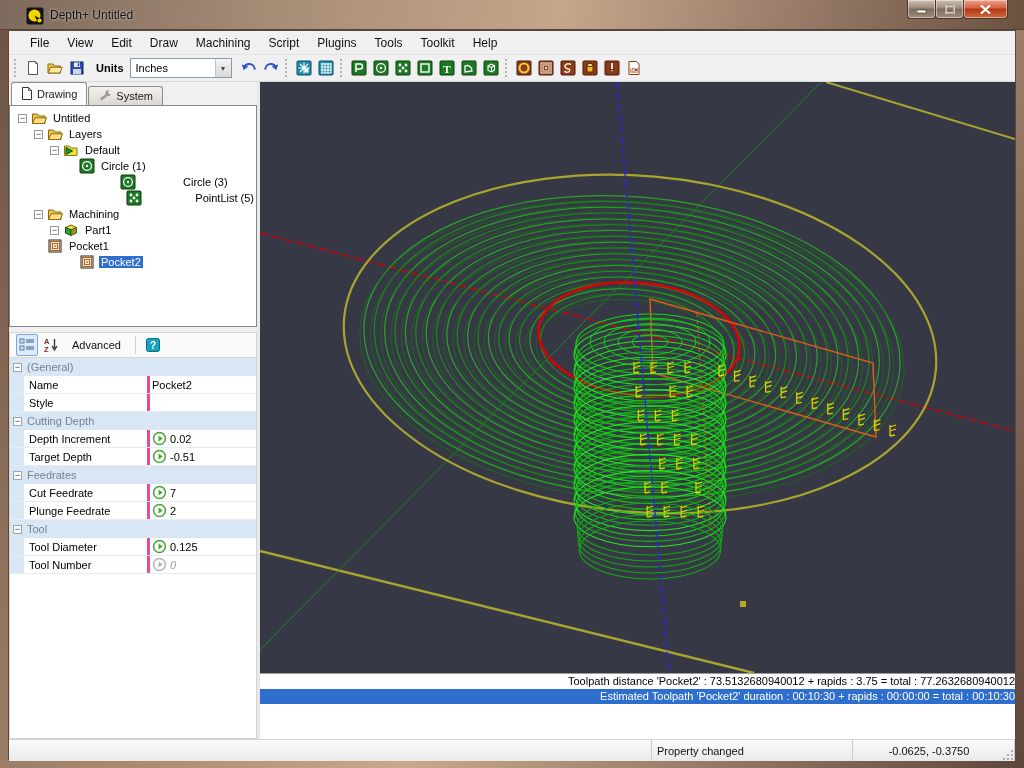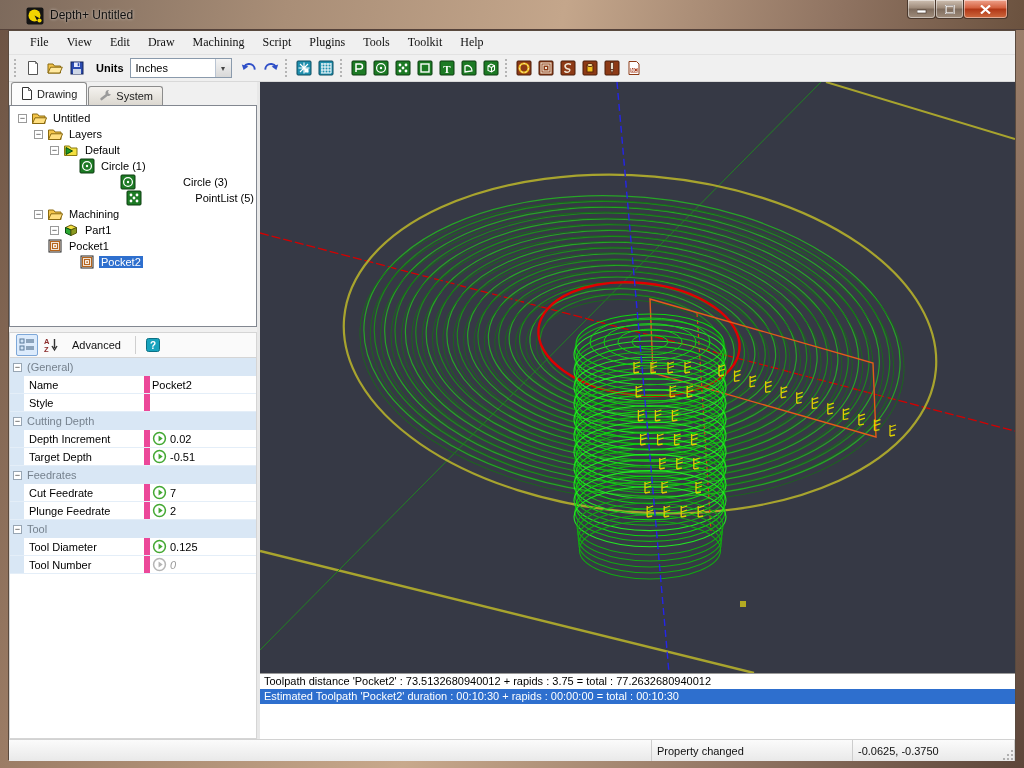--- a/index.html
+++ b/index.html
@@ -14,21 +14,21 @@
   .title-text { font-size:12px; color:#101010; text-shadow:0 0 3px rgba(255,255,255,.7); }
   .win-buttons { position:absolute; right:16px; top:0; display:flex; }
   .wbtn { height:19px; border:1px solid #4a382c; border-top:none; display:flex; align-items:center; justify-content:center; border-radius:0 0 4px 4px; margin-left:-1px;
     background:linear-gradient(180deg,#cfc0b2,#9d8a79 45%,#7e6b5c 50%,#a08d7c); box-shadow:inset 0 0 0 1px rgba(255,255,255,.45); }
   .wbtn.min,.wbtn.max { width:29px; }
   .wbtn.close { width:45px; background:linear-gradient(180deg,#efa28c,#d35f3d 45%,#b03616 50%,#cf6a3e); }
   .wbtn svg { display:block; }
   
   .win-body { position:absolute; left:8px; top:30px; width:1008px; height:730px; background:#f0f0f0; border:1px solid #5a4a3e; }
   .menubar { height:24px; background:#f0f0f0; display:flex; align-items:center; font-size:12px; color:#111; border-bottom:1px solid #e2e2e2; padding-left:12px; }
-  .menu-item { padding:15px 9px; cursor:default;font-family:Liberation Serif, serif; }
+  .menu-item { padding:15px 9px; cursor:default; }
   .toolbar { height:27px; background:#f0f0f0; display:flex; align-items:center; border-bottom:1px solid #d9d9d9; padding-left:2px; }
   .tgrip { width:5px; height:18px; margin:0 3px; border-left:2px dotted #b5b5b5; }
   .tbtn { width:22px; height:22px; display:flex; align-items:center; justify-content:center; border:1px solid transparent; border-radius:2px; }
   .units-label { font-size:11px; font-weight:bold; margin:0 6px 0 8px; }
   .combo { width:102px; height:20px; background:#fff; border:1px solid #8a9aac; display:flex; align-items:center; font-size:11px; }
   .combo-text { flex:1; padding-left:5px; }
   .combo-arrow { width:16px; height:18px; display:flex; align-items:center; justify-content:center; font-size:8px; color:#444; background:linear-gradient(180deg,#f4f4f4,#d8d8d8); border-left:1px solid #b9c4d2; }
   
   .main { display:flex; height:657px; }
   .left { width:250px; display:flex; flex-direction:column; background:#f0f0f0; }
@@ -52,35 +52,35 @@
   .pbtn { width:22px; height:22px; display:flex; align-items:center; justify-content:center; border:1px solid transparent; border-radius:2px; }
   .pbtn.active { border-color:#7da7d8; background:#dcebfc; }
   .pbtn-text { font-size:11px; color:#111; padding:3px 8px; }
   .psep { width:1px; height:18px; background:#cfcfcf; margin:0 4px; }
   
   .prop-grid { flex:1; background:#fff; border:1px solid #d5d5d5; border-top:none; overflow:hidden; }
   .pcat { height:18px; background:#d9e7f5; display:flex; align-items:center; font-size:11px; color:#76828e; }
   .pcat .pexp { width:9px; height:9px; border:1px solid #98a6b4; background:#fff; color:#333; font-size:9px; line-height:7px; text-align:center; margin:0 5px 0 3px; }
   .prow { height:18px; display:flex; align-items:center; font-size:11px; border-bottom:1px solid #e4eef8; }
   .pmargin { width:14px; align-self:stretch; background:#d9e7f5; flex:none; }
-  .pname { width:126px; padding-left:5px; color:#000; align-self:stretch; display:flex; align-items:center; border-right:6px solid #ec4899; }
+  .pname { width:126px; padding-left:5px; color:#000; align-self:stretch; display:flex; align-items:center; border-right:3px solid #ec4899; }
   .pval { flex:1; display:flex; align-items:center; gap:3px; padding-left:2px; color:#000; }
   .pvtext.muted { color:#9a9a9a; font-style:italic; }
   .parrow { width:15px; height:15px; flex:none; }
   
   #viewport { display:block; background:#363945; }
   .msgbox { height:66px; background:#fff; border-top:1px solid #9a9a9a; font-size:11px; }
-  .msg-line { height:15px; line-height:15px; padding-left:4px; color:#000; white-space:nowrap; }
+  .msg-line { height:15px; line-height:15px; padding-left:4px; color:#000; white-space:nowrap;text-align:right; }
   .msg-line.selected { background:#2e6fce; color:#fff; }
   
   .statusbar { height:22px; background:linear-gradient(180deg,#fbfbfb,#e9e9e9); border-top:1px solid #d2d2d2; display:flex; font-size:11px; color:#111; }
   .sb-cell { border-right:1px solid #cdcdcd; display:flex; align-items:center; padding:0 5px; }
   .sb-left { width:643px; }
   .sb-mid { width:201px; }
-  .sb-right { flex:1; justify-content:flex-start; position:relative; padding-right:14px; }
+  .sb-right { flex:1; justify-content:center; position:relative; padding-right:14px; }
   .grip { position:absolute; right:1px; bottom:1px; width:12px; height:12px;
     background:radial-gradient(circle at 3px 11px,#b0b0b0 1px,transparent 1.5px),radial-gradient(circle at 7px 11px,#b0b0b0 1px,transparent 1.5px),radial-gradient(circle at 11px 11px,#b0b0b0 1px,transparent 1.5px),radial-gradient(circle at 7px 7px,#b0b0b0 1px,transparent 1.5px),radial-gradient(circle at 11px 7px,#b0b0b0 1px,transparent 1.5px),radial-gradient(circle at 11px 3px,#b0b0b0 1px,transparent 1.5px); }
 </style>
 </head>
 <body>
 
 <div class="desktop">
   <div class="window">
 
     <div class="titlebar">

